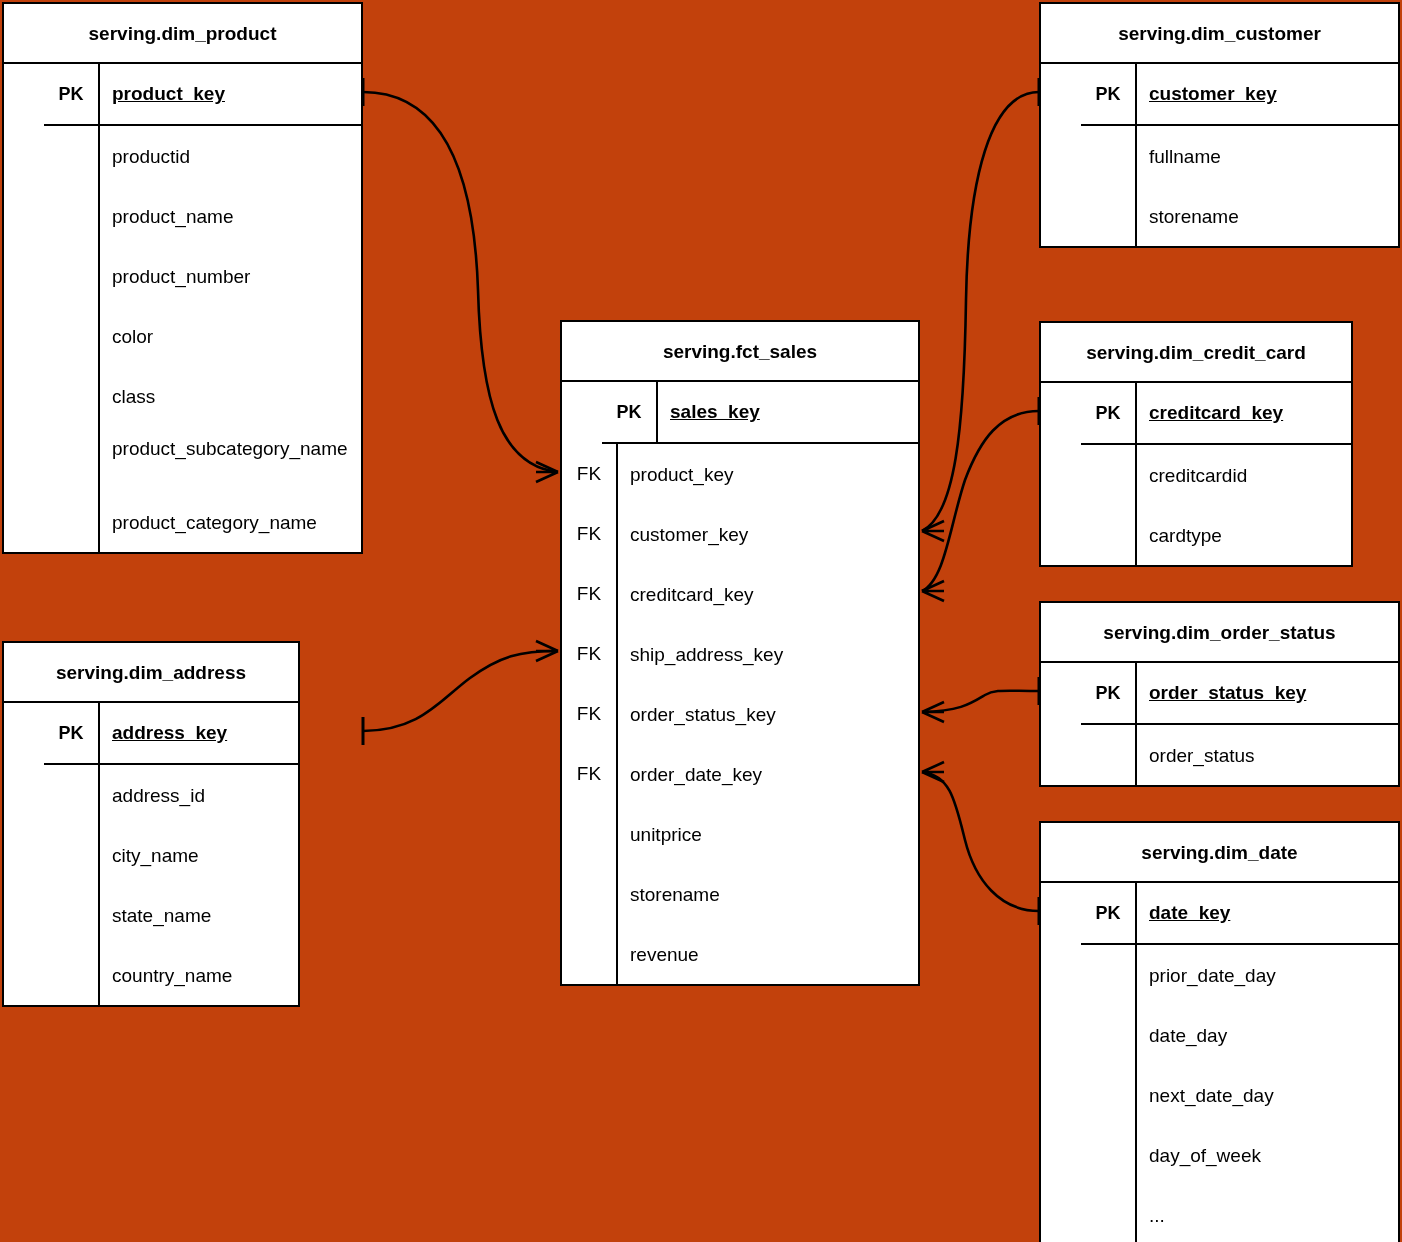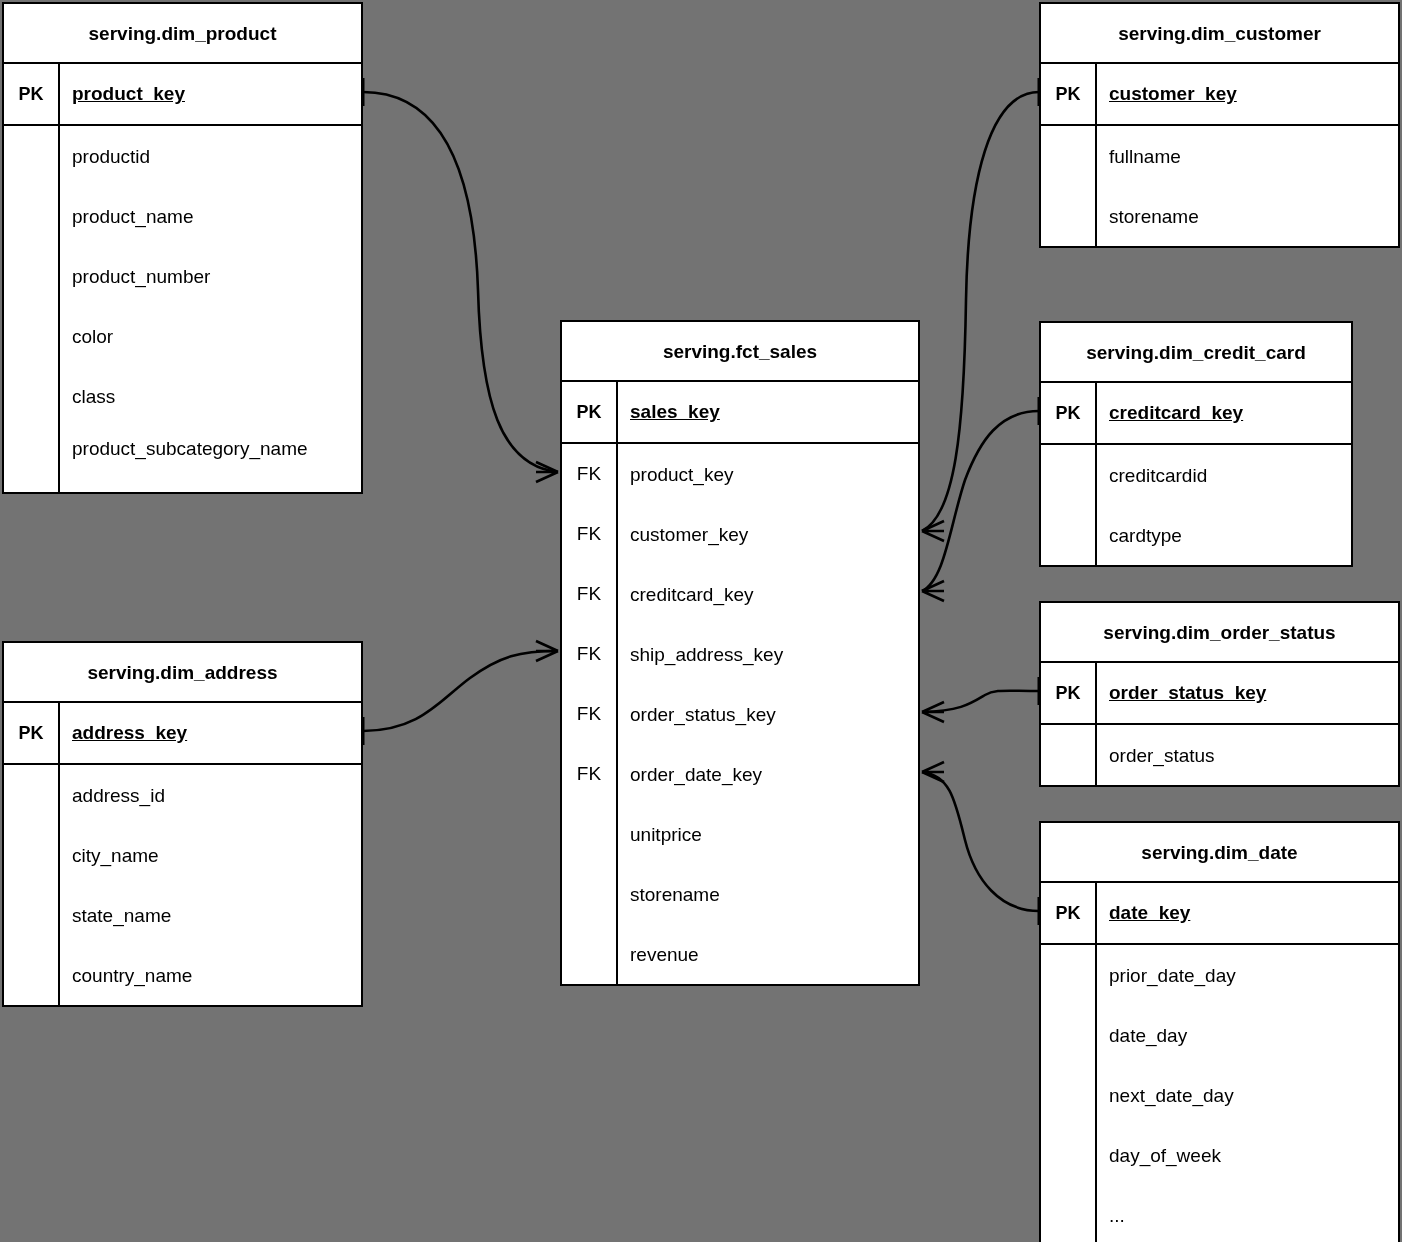--- a/index.html
+++ b/index.html
@@ -4,21 +4,21 @@
 <style>
   html, body {
     margin: 0;
     padding: 0;
     background: #ffffff;
   }
   #canvas {
     position: relative;
     width: 1402px;
     height: 1242px;
-    background: #737373;
+    background: #c2410c;
     font-family: "Liberation Sans", sans-serif;
     overflow: hidden;
   }
   #edges {
     position: absolute;
     left: 0;
     top: 0;
     width: 1402px;
     height: 1242px;
     pointer-events: none;
@@ -38,20 +38,21 @@
     font-weight: bold;
     font-size: 19px;
     color: #000000;
     border-bottom: 2px solid #000000;
     white-space: nowrap;
   }
   .row {
     display: flex;
     box-sizing: border-box;
     min-height: 60px;
+    margin-left: 40px;
   }
   .row.pkrow {
     border-bottom: 2px solid #000000;
   }
   .gutter {
     box-sizing: border-box;
     width: 56px;
     flex: 0 0 56px;
     border-right: 2px solid #000000;
     display: flex;
@@ -173,25 +174,26 @@
     </div>
     <div class="row">
       <div class="gutter"></div>
       <div class="attrs">
         <div class="attr">productid</div>
         <div class="attr">product_name</div>
         <div class="attr">product_number</div>
         <div class="attr">color</div>
         <div class="attr">class</div>
         <div class="attr wrap" style="width:250px;">product_subcategory_name</div>
-      </div>
-    </div>
-  </div>
-
-  <div class="entity" style="left:2px; top:641px; width:361px;">
+        <div class="attr">product_category_name</div>
+      </div>
+    </div>
+  </div>
+
+  <div class="entity" style="left:2px; top:641px; width:298px;">
     <div class="entity-title">serving.dim_address</div>
     <div class="row pkrow">
       <div class="gutter">PK</div>
       <div class="keycell">
         <span>address_key</span>
       </div>
     </div>
     <div class="row">
       <div class="gutter"></div>
       <div class="attrs">

